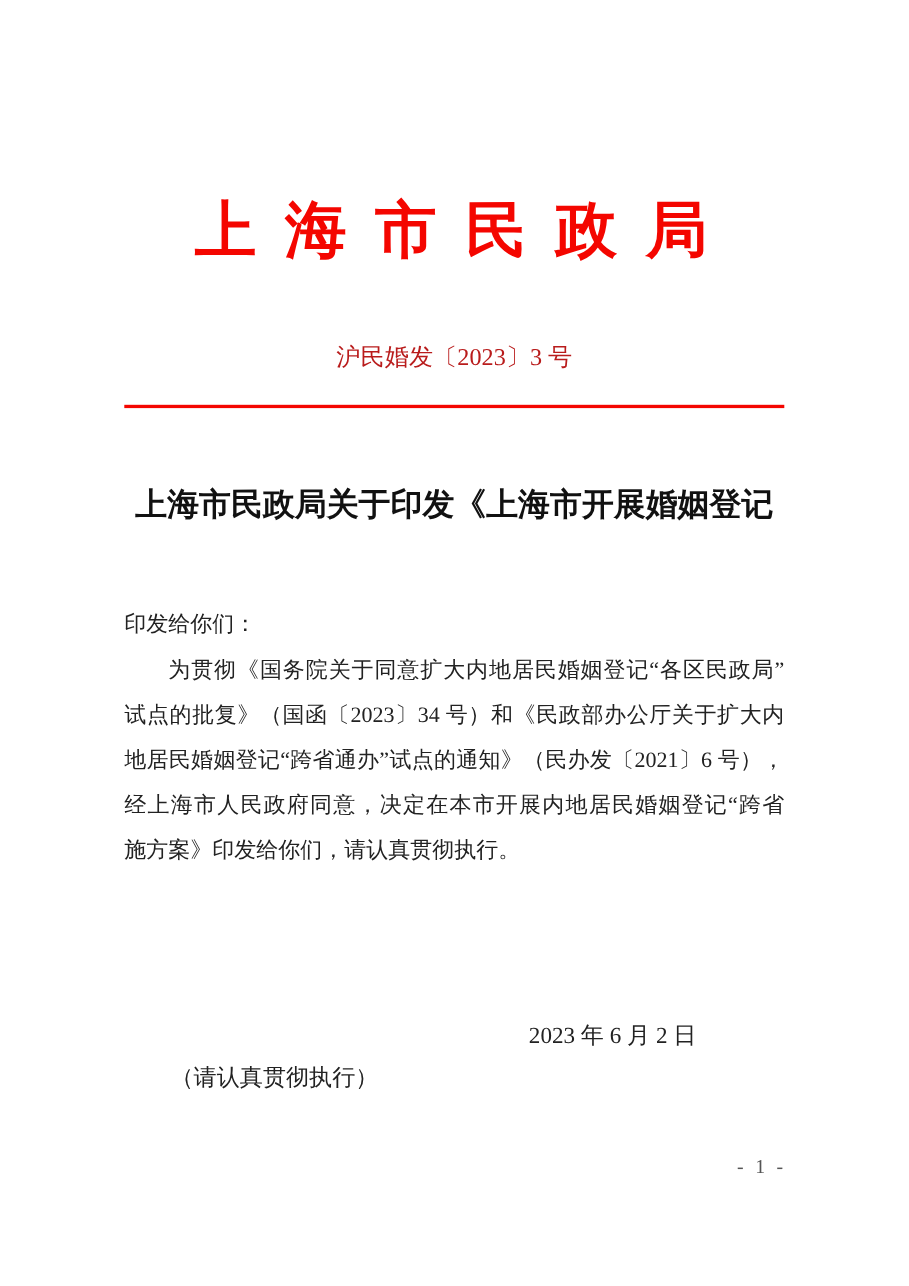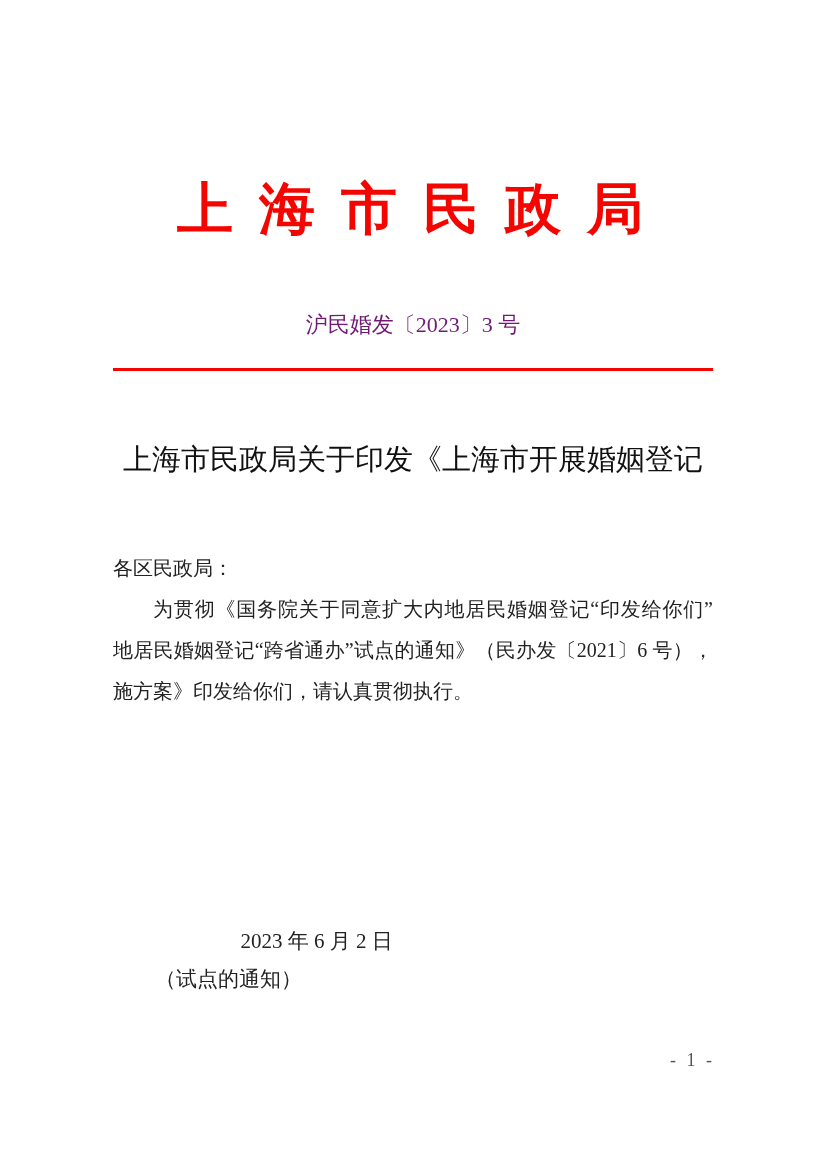--- a/index.html
+++ b/index.html
@@ -28,38 +28,38 @@
     color: #f40600;
     white-space: nowrap;
   }
   .doc-number {
     position: absolute;
     top: 310px;
     left: 0;
     width: 826px;
     text-align: center;
     font-size: 22px;
-    color: #701a75;
+    color: #b91c1c;
   }
   .red-rule {
     position: absolute;
     top: 368px;
     left: 113px;
     width: 600px;
     height: 3px;
     background: #f40600;
   }
   .doc-title {
     position: absolute;
     top: 436px;
     left: 63px;
     width: 700px;
     text-align: center;
     font-size: 29px;
-    font-weight: normal;
+    font-weight: bold;
     line-height: 46px;
     color: #111111;
   }
   .body-block {
     position: absolute;
     top: 548px;
     left: 113px;
     width: 600px;
     font-size: 20px;
     color: #222222;
@@ -74,21 +74,21 @@
     text-align-last: justify;
   }
   .indent {
     text-indent: 2em;
   }
   .issue-date {
     position: absolute;
     top: 924px;
     left: 0;
     width: 633px;
-    text-align: center;
+    text-align: right;
     font-size: 21px;
     line-height: 34px;
     color: #222222;
     white-space: nowrap;
   }
   .disclosure-note {
     position: absolute;
     top: 962px;
     left: 113px;
     width: 600px;
@@ -117,25 +117,27 @@
 
   <div class="doc-number">沪民婚发〔2023〕3 号</div>
 
   <div class="red-rule"></div>
 
   <div class="doc-title">
     <div>上海市民政局关于印发《上海市开展婚姻登记</div>
   </div>
 
   <div class="body-block">
-    <div class="body-line">各区民政局：</div>
-    <div class="body-line jst indent">为贯彻《国务院关于同意扩大内地居民婚姻登记“印发给你们”</div>
+    <div class="body-line">印发给你们：</div>
+    <div class="body-line jst indent">为贯彻《国务院关于同意扩大内地居民婚姻登记“各区民政局”</div>
+    <div class="body-line jst">试点的批复》（国函〔2023〕34 号）和《民政部办公厅关于扩大内</div>
     <div class="body-line jst">地居民婚姻登记“跨省通办”试点的通知》（民办发〔2021〕6 号），</div>
+    <div class="body-line jst">经上海市人民政府同意，决定在本市开展内地居民婚姻登记“跨省</div>
     <div class="body-line">施方案》印发给你们，请认真贯彻执行。</div>
   </div>
 
   <div class="issue-date">2023 年 6 月 2 日</div>
 
-  <div class="disclosure-note">（试点的通知）</div>
+  <div class="disclosure-note">（请认真贯彻执行）</div>
 
   <div class="page-number">- 1 -</div>
 
 </div>
 
 </body></html>

